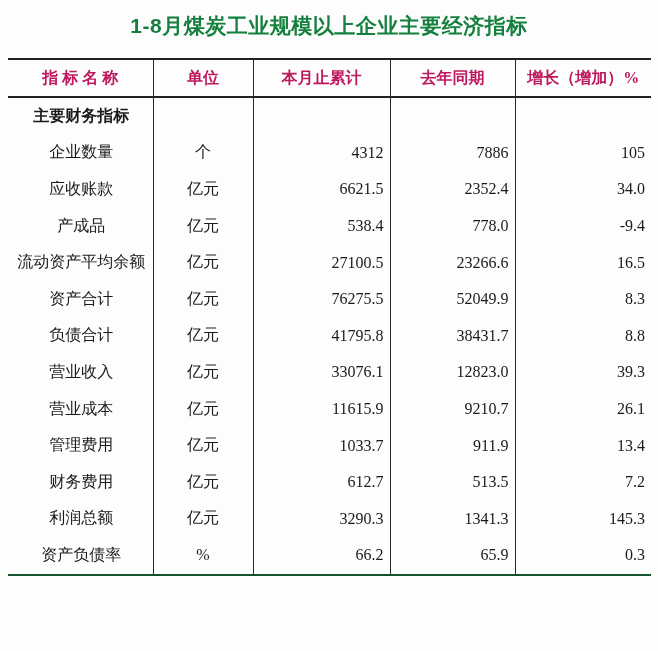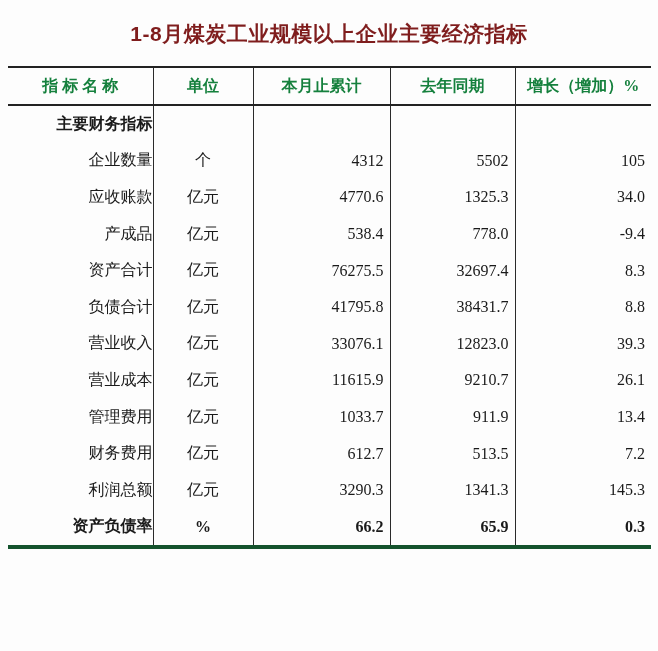--- a/index.html
+++ b/index.html
@@ -9,28 +9,28 @@
   body {
     width: 658px;
     height: 651px;
     background: #fdfdfd;
     color: #1a1a1a;
     font-family: "Liberation Serif", "DejaVu Serif", serif;
     overflow: hidden;
   }
   .page-title {
     margin: 0;
-    padding-top: 20px;
+    padding-top: 12px;
     height: 30px;
     text-align: center;
     font-family: "Liberation Sans", "DejaVu Sans", sans-serif;
     font-size: 21px;
     font-weight: bold;
     letter-spacing: 0.5px;
-    color: #7f1d1d;
+    color: #15803d;
   }
   table.indicators {
     margin: 16px 7px 0 8px;
     width: 643px;
     border-collapse: collapse;
     table-layout: fixed;
   }
   col.c1 { width: 145px; }
   col.c2 { width: 100px; }
   col.c3 { width: 137px; }
@@ -38,40 +38,39 @@
   col.c5 { width: 136px; }
 
   table.indicators thead th {
     border-top: 2px solid #222;
     border-bottom: 2px solid #222;
     height: 36px;
     font-size: 16px;
     font-weight: bold;
     text-align: center;
     padding: 0;
-    color: #15803d;
+    color: #be185d;
   }
   table.indicators th:not(:last-child),
   table.indicators td:not(:last-child) {
     border-right: 1px solid #2a2a2a;
   }
   table.indicators tbody td {
     height: 36.6px;
     font-size: 16px;
     padding: 0;
     color: #1a1a1a;
     white-space: nowrap;
     overflow: hidden;
   }
   table.indicators tbody tr:last-child td {
-    border-bottom: 4px solid #14532d;
-    font-weight: bold;
+    border-bottom: 2px solid #14532d;
   }
   table.indicators tbody td:nth-child(1) {
-    text-align: right;
+    text-align: center;
     padding-left: 2px;
   }
   table.indicators tbody td:nth-child(2) {
     text-align: center;
   }
   table.indicators tbody td:nth-child(3),
   table.indicators tbody td:nth-child(4),
   table.indicators tbody td:nth-child(5) {
     text-align: right;
     padding-right: 6px;
@@ -107,42 +106,49 @@
         <td>主要财务指标</td>
         <td></td>
         <td></td>
         <td></td>
         <td></td>
       </tr>
       <tr>
         <td>企业数量</td>
         <td>个</td>
         <td>4312</td>
-        <td>5502</td>
+        <td>7886</td>
         <td>105</td>
       </tr>
       <tr>
         <td>应收账款</td>
         <td>亿元</td>
-        <td>4770.6</td>
-        <td>1325.3</td>
+        <td>6621.5</td>
+        <td>2352.4</td>
         <td>34.0</td>
       </tr>
       <tr>
         <td>产成品</td>
         <td>亿元</td>
         <td>538.4</td>
         <td>778.0</td>
         <td>-9.4</td>
       </tr>
       <tr>
+        <td>流动资产平均余额</td>
+        <td>亿元</td>
+        <td>27100.5</td>
+        <td>23266.6</td>
+        <td>16.5</td>
+      </tr>
+      <tr>
         <td>资产合计</td>
         <td>亿元</td>
         <td>76275.5</td>
-        <td>32697.4</td>
+        <td>52049.9</td>
         <td>8.3</td>
       </tr>
       <tr>
         <td>负债合计</td>
         <td>亿元</td>
         <td>41795.8</td>
         <td>38431.7</td>
         <td>8.8</td>
       </tr>
       <tr>

